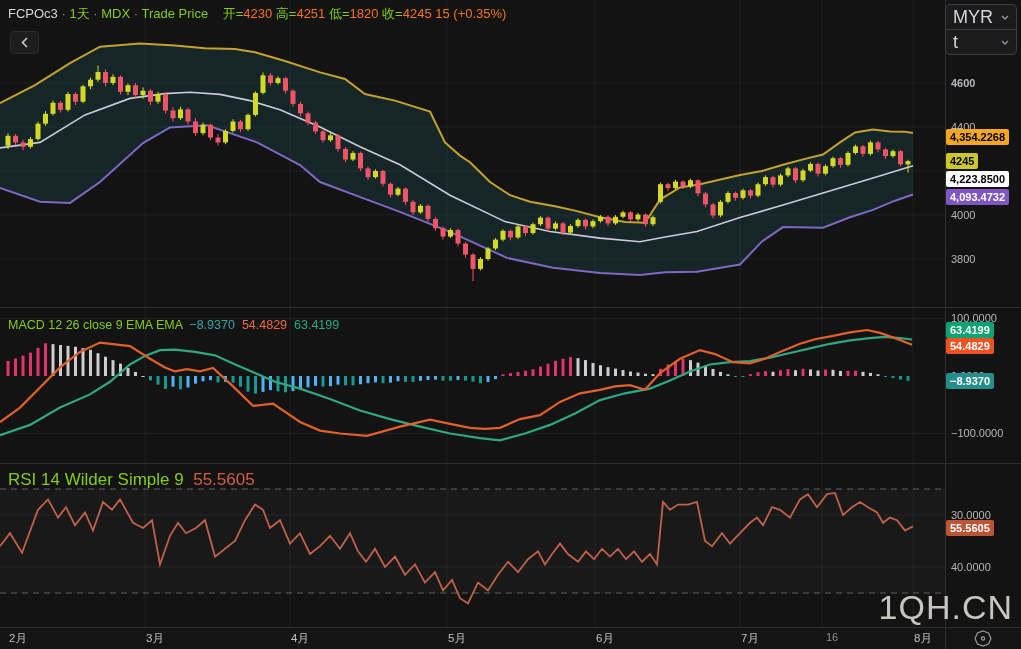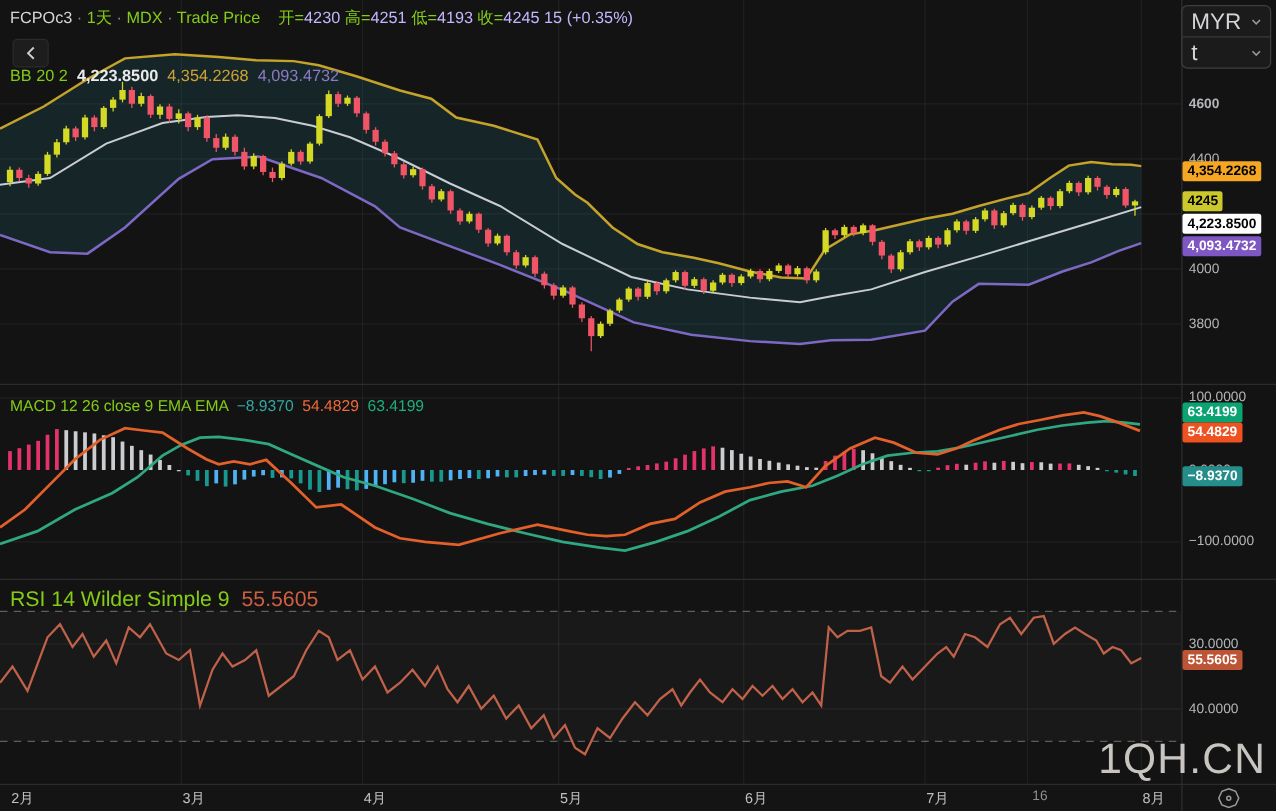--- a/index.html
+++ b/index.html
@@ -11,21 +11,21 @@
   .axlbl{position:absolute;left:5px;font-size:11px;color:#b4b6ba;transform:translateY(-50%);white-space:nowrap;}
   .badge{position:absolute;left:0px;transform:translateY(-50%);font-size:11px;font-weight:bold;
          padding:2px 4px;border-radius:2px;white-space:nowrap;z-index:7;}
   
   .legend{position:absolute;left:8px;z-index:8;font-size:13px;color:#d6d6d6;white-space:nowrap;}
   .legend .dim{color:#8a8a8a;} .legend .lbl{color:#84cc16;}
   #hdr-main{top:5px;}
   #bb-row{top:53px;}
   #macd-row{top:318px;font-size:12.5px;}
   #rsi-row{top:470px;font-size:17px;}
-  .v-yellow{color:#c4b5fd;} .v-amber{color:#cfa233;} .v-purple{color:#8d7ac4;}
+  .v-yellow{color:#f97316;} .v-amber{color:#cfa233;} .v-purple{color:#8d7ac4;}
   .v-teal{color:#34a6a0;} .v-orange{color:#ef6a3a;} .v-green{color:#1fae7c;} .v-rsi{color:#cf5f42;}
   #back-btn{position:absolute;left:10px;top:31px;width:27px;height:21px;background:#1d1d1d;border:1px solid #2b2b2b;
             border-radius:4px;z-index:9;display:flex;align-items:center;justify-content:center;cursor:pointer;}
   
   #cur-box{position:absolute;right:4px;top:4px;width:70px;background:#1b1b1b;border:1px solid #3f3f3f;
            border-radius:5px;z-index:10;}
   .cur-row{height:24px;display:flex;align-items:center;justify-content:space-between;padding:0 7px;cursor:pointer;}
   .cur-row+.cur-row{border-top:1px solid #3a3a3a;}
   .cur-row span{font-size:18px;color:#d3d5da;}
   
@@ -441,38 +441,32 @@
   <div class="legend" id="hdr-main">
     <span>FCPOc3</span>
     <span class="dim"> · </span><span class="lbl">1天</span>
     <span class="dim"> · </span><span class="lbl">MDX</span>
     <span class="dim"> · </span><span class="lbl">Trade Price</span>
     <span>&nbsp;&nbsp;</span>
     <span class="lbl">开=</span><span class="v-yellow">4230</span>
     <span> </span>
     <span class="lbl">高=</span><span class="v-yellow">4251</span>
     <span> </span>
-    <span class="lbl">低=</span><span class="v-yellow">4193</span>
+    <span class="lbl">低=</span><span class="v-yellow">1820</span>
     <span> </span>
     <span class="lbl">收=</span><span class="v-yellow">4245</span>
     <span> </span><span class="v-yellow">15 (+0.35%)</span>
   </div>
 
   <div id="back-btn">
     <svg width="7" height="11" viewBox="0 0 7 11">
       <path d="M6 1 L1.5 5.5 L6 10" stroke="#cccccc" stroke-width="1.6" fill="none"></path>
     </svg>
   </div>
 
-  <div class="legend" id="bb-row">
-    <span class="lbl">BB 20 2</span>
-    <span>&nbsp;</span><span style="color:#eaeaea;font-weight:bold">4,223.8500</span>
-    <span>&nbsp;</span><span class="v-amber">4,354.2268</span>
-    <span>&nbsp;</span><span class="v-purple">4,093.4732</span>
-  </div>
 
   <div class="legend" id="macd-row">
     <span class="lbl">MACD 12 26 close 9 EMA EMA</span>
     <span>&nbsp;</span><span class="v-teal">−8.9370</span>
     <span>&nbsp;</span><span class="v-orange">54.4829</span>
     <span>&nbsp;</span><span class="v-green">63.4199</span>
   </div>
 
   <div class="legend" id="rsi-row">
     <span class="lbl">RSI 14 Wilder Simple 9</span>

